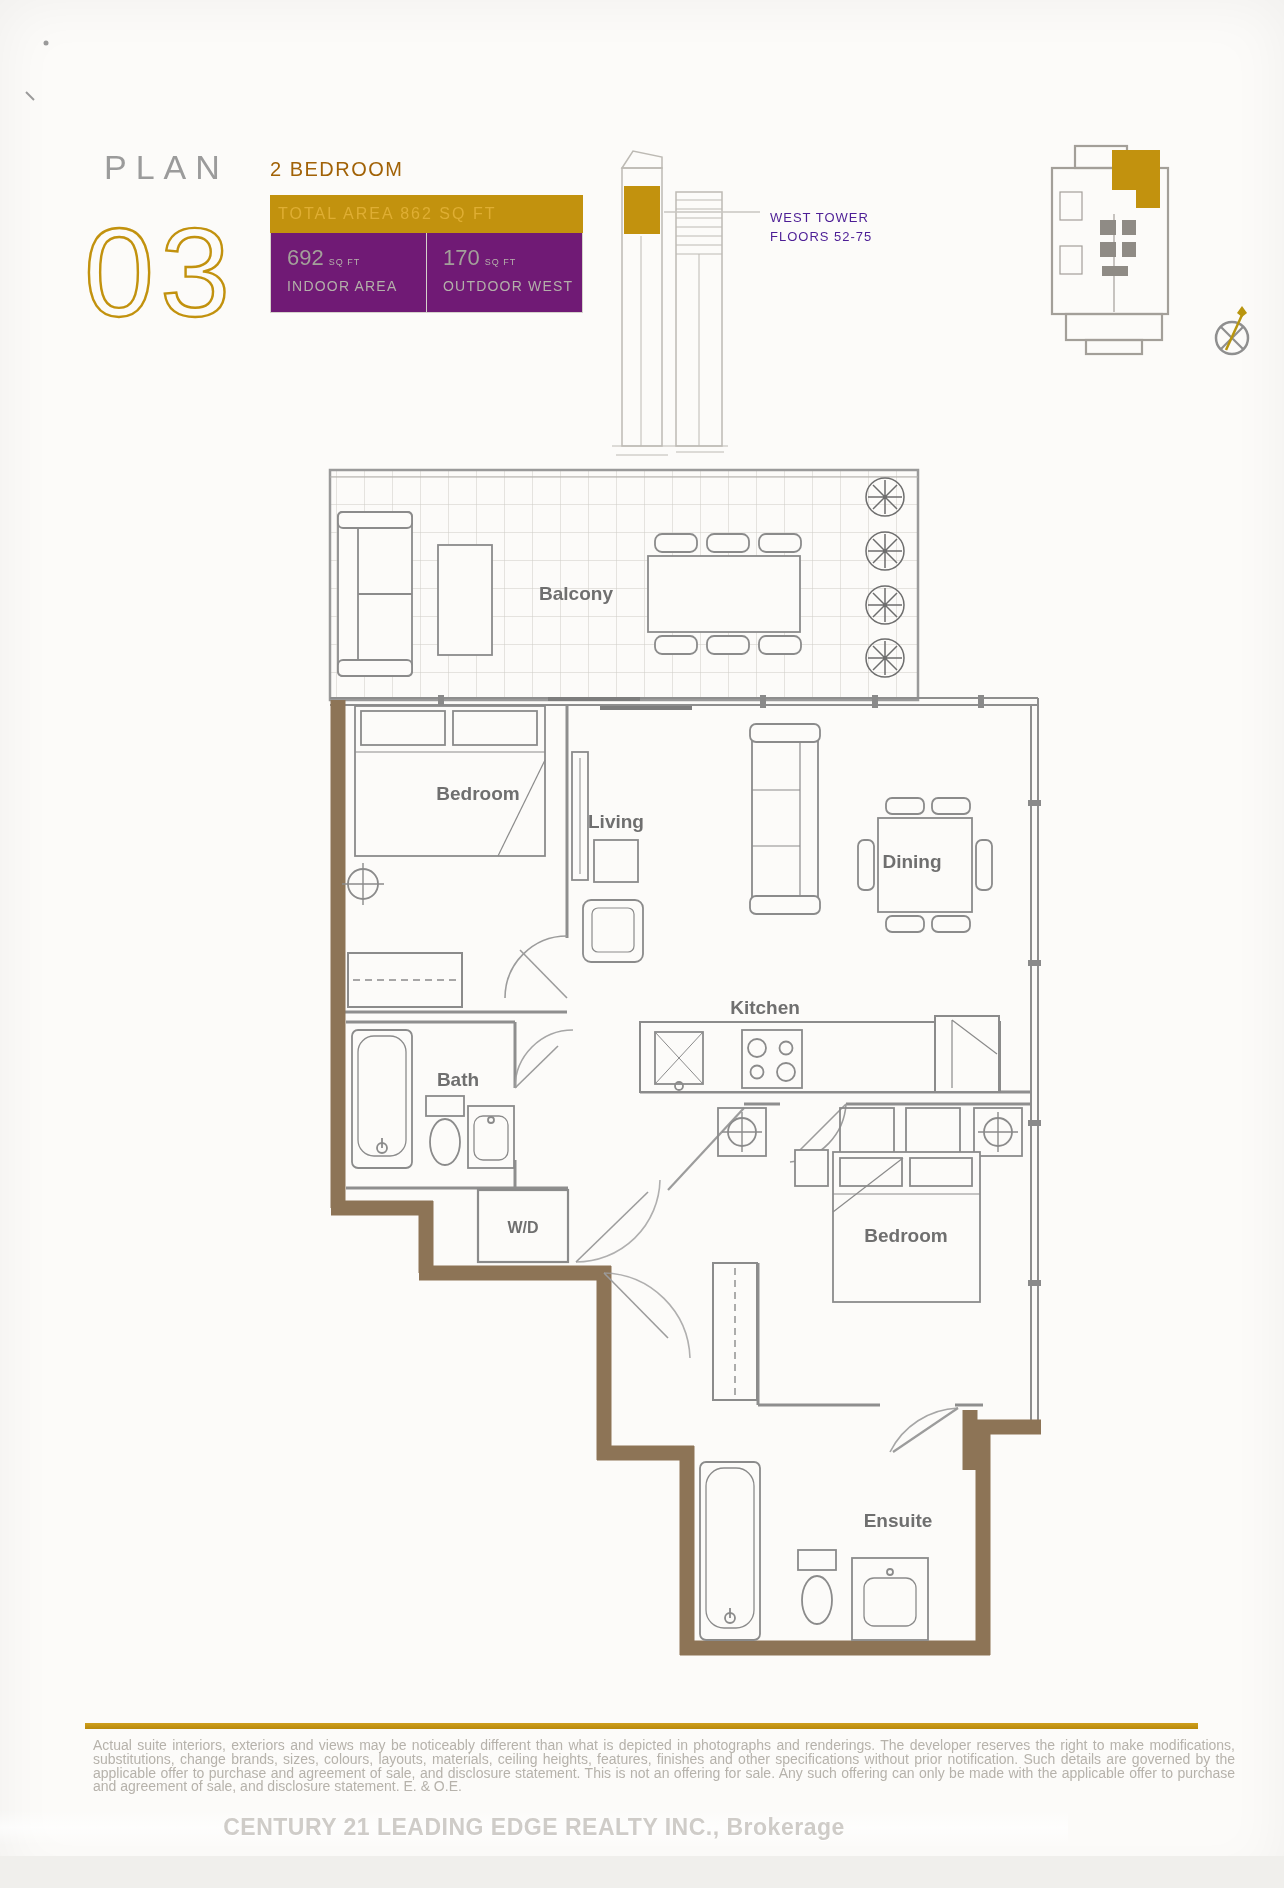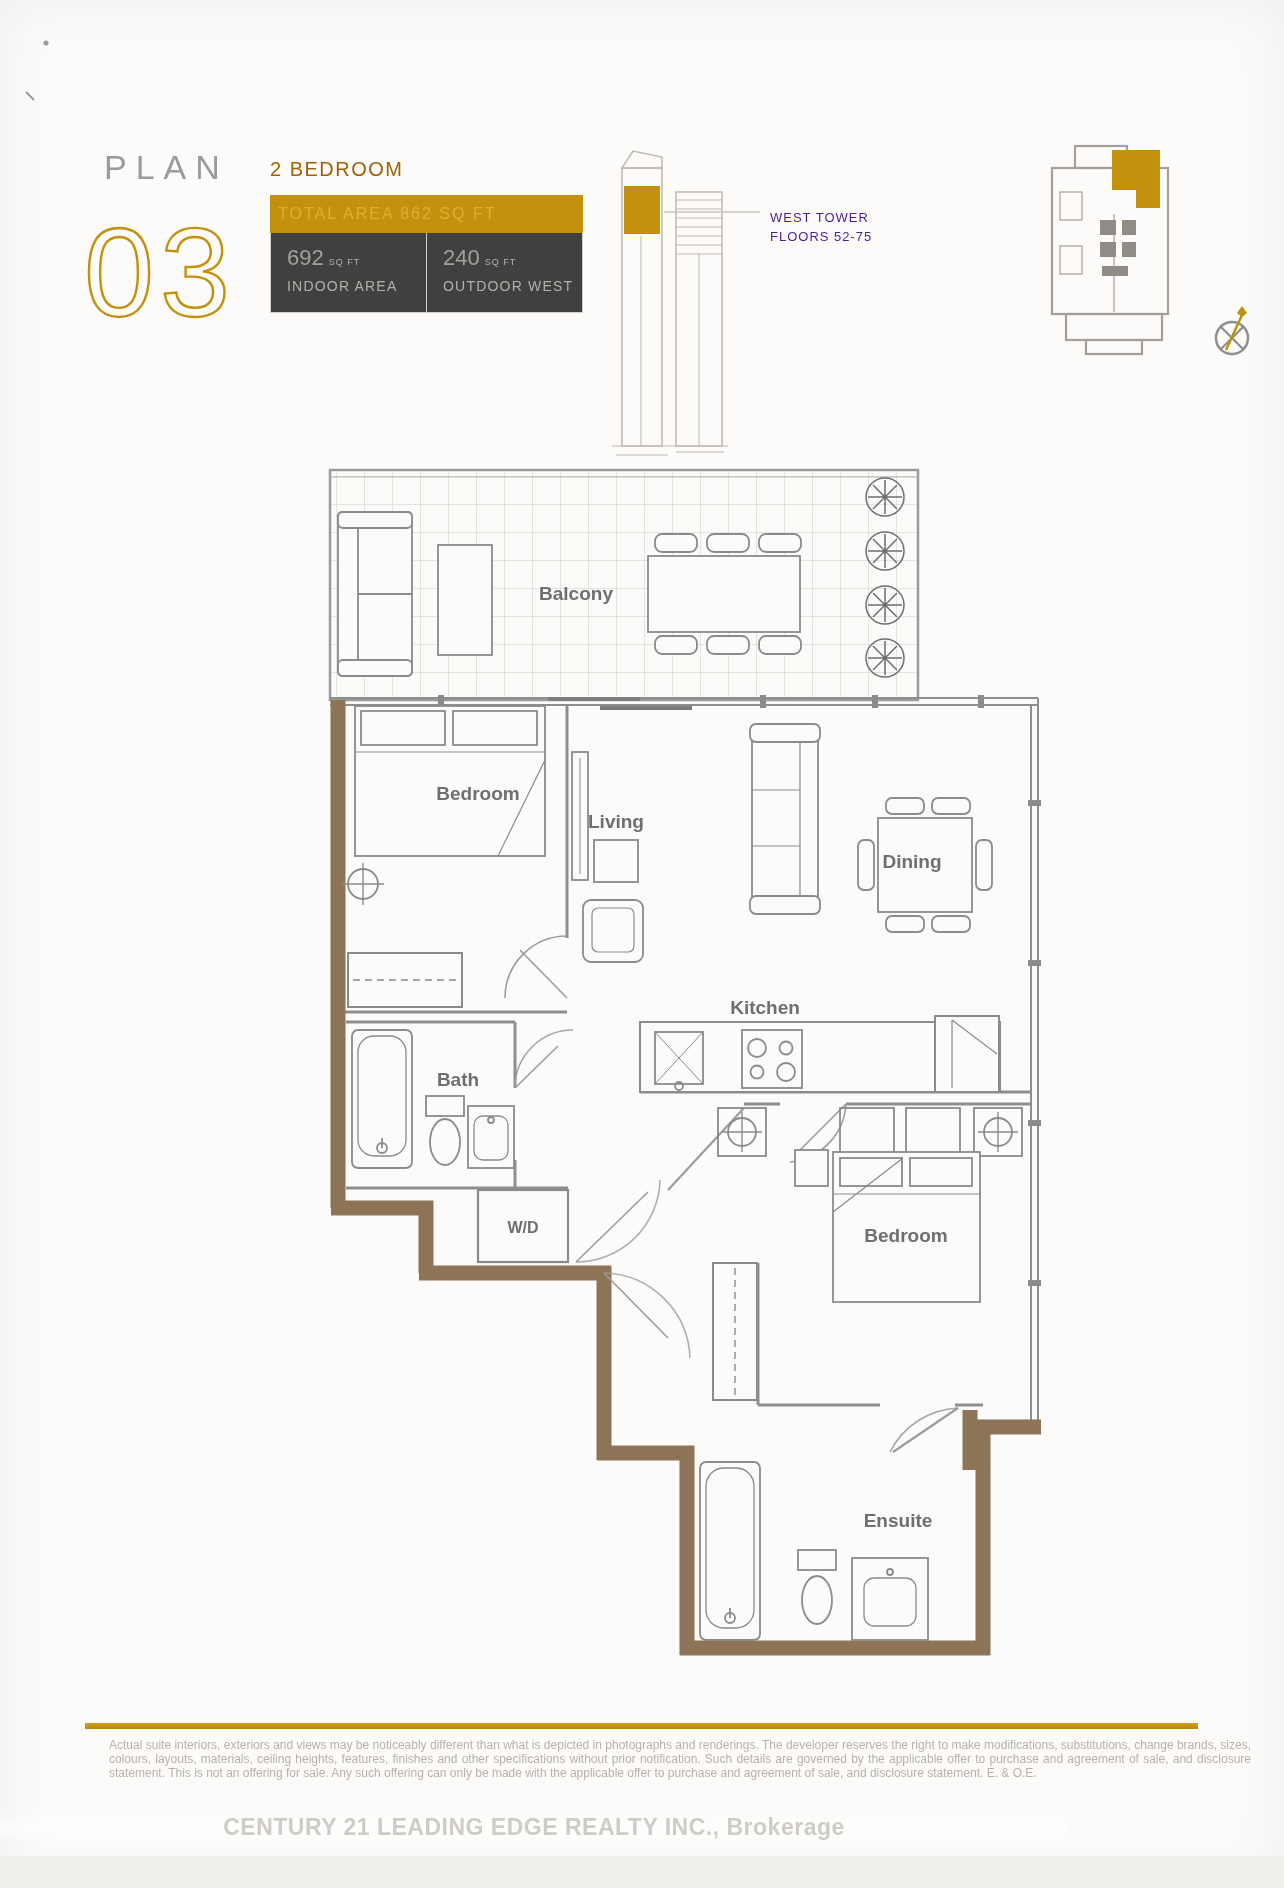--- a/index.html
+++ b/index.html
@@ -12,31 +12,31 @@
   .abs{position:absolute;}
   .hdr-plan{left:104px;top:148px;font-size:34px;font-weight:400;color:#9b9b9b;letter-spacing:9px;text-align:center;}
   .hdr-type{left:270px;top:158px;font-size:20px;font-weight:400;color:#a16207;letter-spacing:1.5px;}
   .hdr-banner{
     left:270px;top:195px;width:313px;height:38px;line-height:38px;
     background:#C2920E;color:#DFAE33;font-size:16px;letter-spacing:2px;
     padding-left:8px;box-sizing:border-box;white-space:nowrap;overflow:hidden;
   }
   .hdr-cells{
     left:270px;top:233px;width:313px;height:80px;display:flex;
-    background:#404040;border:1px solid #d5d2cc;border-top:none;box-sizing:border-box;
+    background:#701a75;border:1px solid #d5d2cc;border-top:none;box-sizing:border-box;
   }
   .cell{flex:1;padding:12px 0 0 16px;box-sizing:border-box;}
   .cell.rt{border-left:1px solid #d5d2cc;}
   .cell .val{font-size:22px;color:#a3a09a;}
   .cell .unit{font-size:9px;color:#b5b2ab;margin-left:5px;letter-spacing:1px;}
   .cell .lab{font-size:14px;color:#b3b0a9;letter-spacing:1.2px;margin-top:7px;white-space:nowrap;}
   .tower-callout{left:770px;top:208px;font-size:13px;line-height:19px;color:#4c1d95;letter-spacing:1px;}
   .rule{left:85px;top:1723px;width:1113px;height:6px;background:linear-gradient(#cf9f1c,#b8890c);}
   .disclaimer{
-    left:109px;top:1739px;width:1142px;font-size:12px;line-height:13.8px;
+    left:93px;top:1739px;width:1142px;font-size:14px;line-height:13.8px;
     color:#b6b2ab;text-align:justify;
   }
   .watermark{
     left:0;top:1810px;width:1068px;text-align:center;font-size:23px;font-weight:600;
     color:#cfccc8;letter-spacing:0.5px;text-shadow:0 1px 0 #ffffff;
     background:linear-gradient(rgba(255,255,255,0.0),rgba(255,255,255,0.7),rgba(255,255,255,0.0));
     padding:4px 0;
   }
   .bottom-strip{left:0;top:1856px;width:1284px;height:32px;background:#f0efec;}
   svg.plan{position:absolute;left:0;top:0;pointer-events:none;}
@@ -50,21 +50,21 @@
 
   <div class="abs hdr-plan">PLAN</div>
   <div class="abs hdr-type">2 BEDROOM</div>
   <div class="abs hdr-banner">TOTAL AREA 862 SQ FT</div>
   <div class="abs hdr-cells">
     <div class="cell">
       <div class="val"><span>692</span><span class="unit">SQ FT</span></div>
       <div class="lab">INDOOR AREA</div>
     </div>
     <div class="cell rt">
-      <div class="val"><span>240</span><span class="unit">SQ FT</span></div>
+      <div class="val"><span>170</span><span class="unit">SQ FT</span></div>
       <div class="lab">OUTDOOR WEST</div>
     </div>
   </div>
   <div class="abs tower-callout">
     <div>WEST TOWER</div>
     <div>FLOORS 52-75</div>
   </div>
 
   <svg class="plan" width="1284" height="1888" viewBox="0 0 1284 1888">
     <defs>

